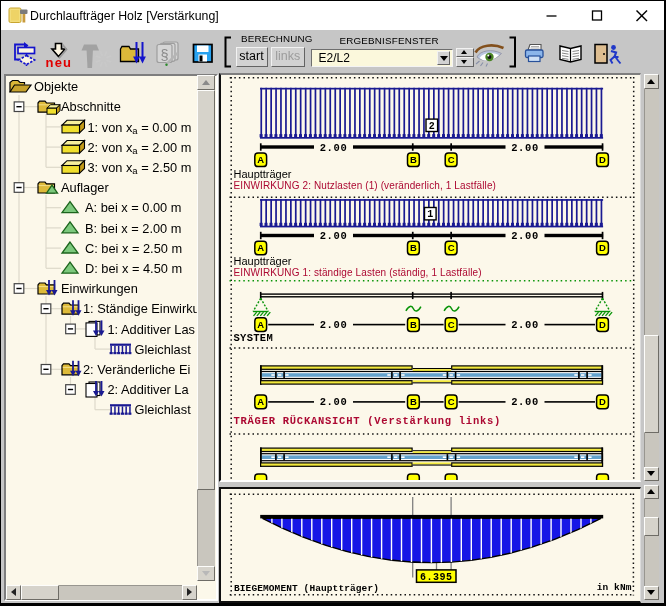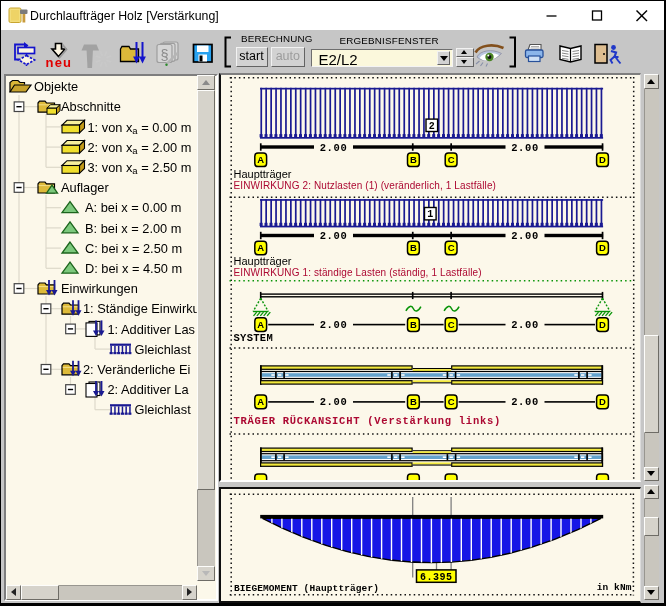--- a/index.html
+++ b/index.html
@@ -38,22 +38,22 @@
       <rect x="22.5" y="13.5" width="2.8" height="9" fill="#c99b3d"></rect>
       <rect x="20" y="9.5" width="7.5" height="4.5" rx="1" fill="#7b7b7b"></rect>
       <text x="30.0" y="20.2" font-family="&quot;Liberation Sans&quot;, sans-serif" font-size="12.3" fill="#000" text-anchor="start">Durchlaufträger Holz [Verstärkung]</text>
       <line x1="546.5" y1="16.0" x2="556.5" y2="16.0" stroke="#000" stroke-width="1.3"></line>
       <rect x="592.5" y="11" width="9" height="9" fill="none" stroke="#000" stroke-width="1.3"></rect>
       <line x1="636.5" y1="10.5" x2="647.0" y2="21.0" stroke="#000" stroke-width="1.4"></line>
       <line x1="647.0" y1="10.5" x2="636.5" y2="21.0" stroke="#000" stroke-width="1.4"></line>
     </svg>
   <div class="abs toolbar"></div>
   <div class="btn" style="left:235.5px;top:47px;width:32px;height:19.5px;line-height:17px">start</div>
-  <div class="btn" style="left:270.8px;top:47px;width:34px;height:19.5px;line-height:17px;color:#9c9c9c">auto</div>
-  <div class="combo" style="left:311px;top:49px;width:142px;height:17.5px;font-size:15px;padding:1px 0 0 6.5px">E2/L2</div>
+  <div class="btn" style="left:270.8px;top:47px;width:34px;height:19.5px;line-height:17px;color:#9c9c9c">links</div>
+  <div class="combo" style="left:311px;top:49px;width:142px;height:17.5px;font-size:12px;padding:1px 0 0 6.5px">E2/L2</div>
   <div class="btn" style="left:436.8px;top:51px;width:13.5px;height:13.5px"></div>
   <div class="abs" style="left:440.1px;top:55.8px;width:0;height:0;border-left:4.0px solid transparent;border-right:4.0px solid transparent;border-top:5.2px solid #000;"></div>
   <div class="btn" style="left:455.5px;top:47.5px;width:18px;height:9.5px"></div>
   <div class="abs" style="left:460.5px;top:49.8px;width:0;height:0;border-left:3.6px solid transparent;border-right:3.6px solid transparent;border-bottom:4.7px solid #000;"></div>
   <div class="btn" style="left:455.5px;top:57px;width:18px;height:9.5px"></div>
   <div class="abs" style="left:460.5px;top:59.5px;width:0;height:0;border-left:3.6px solid transparent;border-right:3.6px solid transparent;border-top:4.7px solid #000;"></div>
   <svg class="abs" style="left:0;top:30px" width="666" height="44" viewBox="0 0 666 44">
       <path d="M 19 29.5 L 15 29.5 L 15 14.5 L 24.5 14.5" fill="none" stroke="#1414cc" stroke-width="1.8"></path>
       <path d="M 24 12 L 28.5 15.5 L 24 18.5" fill="#1414cc"></path>
       <line x1="26.5" y1="14.5" x2="26.5" y2="17.5" stroke="#1414cc" stroke-width="1.6"></line>

